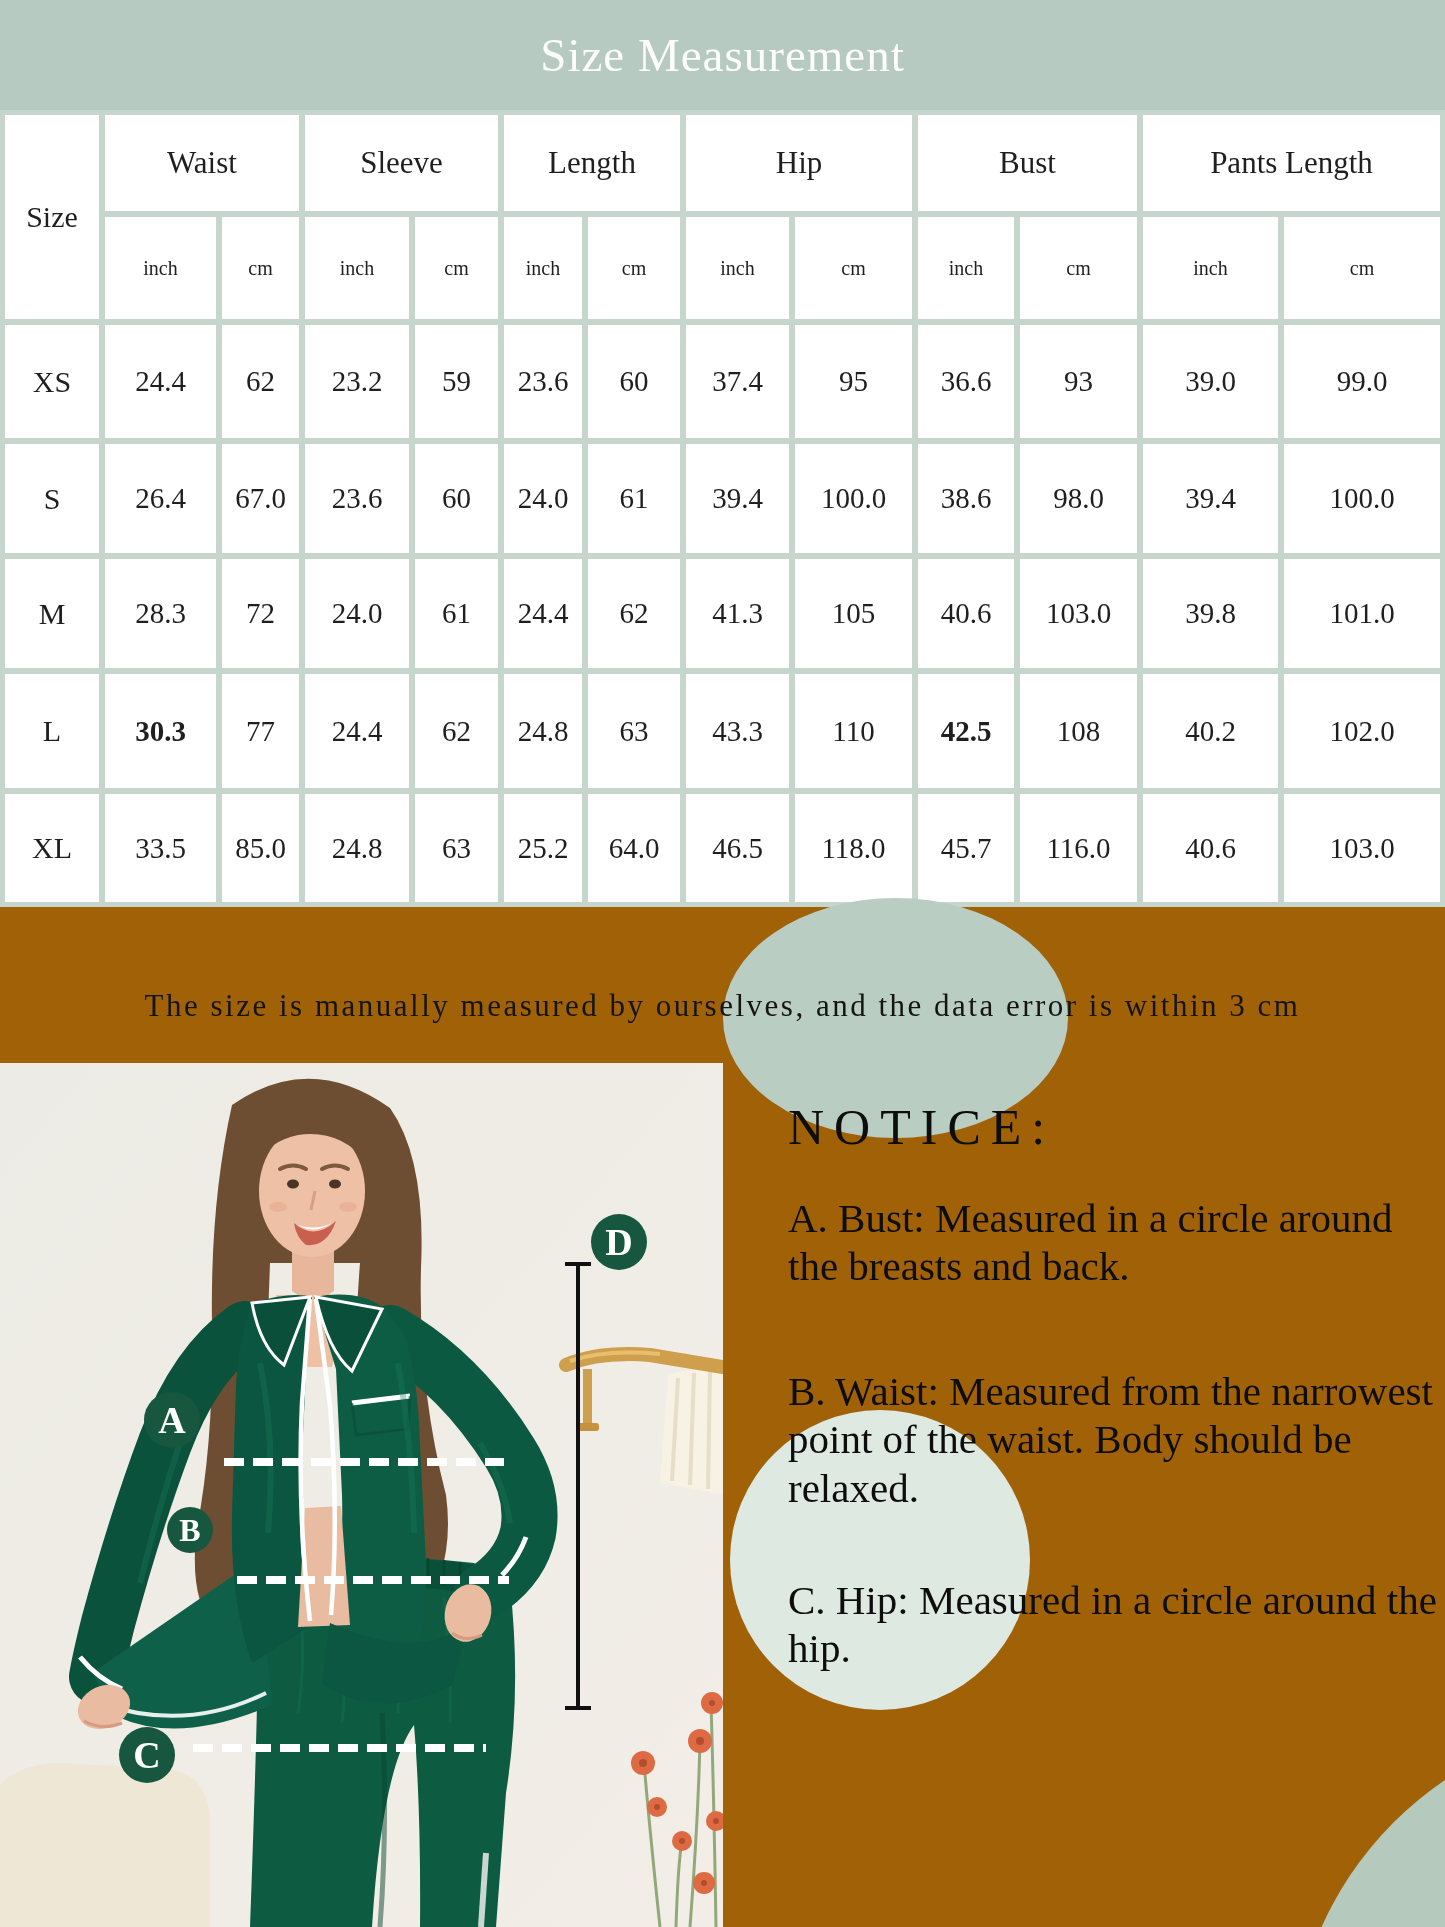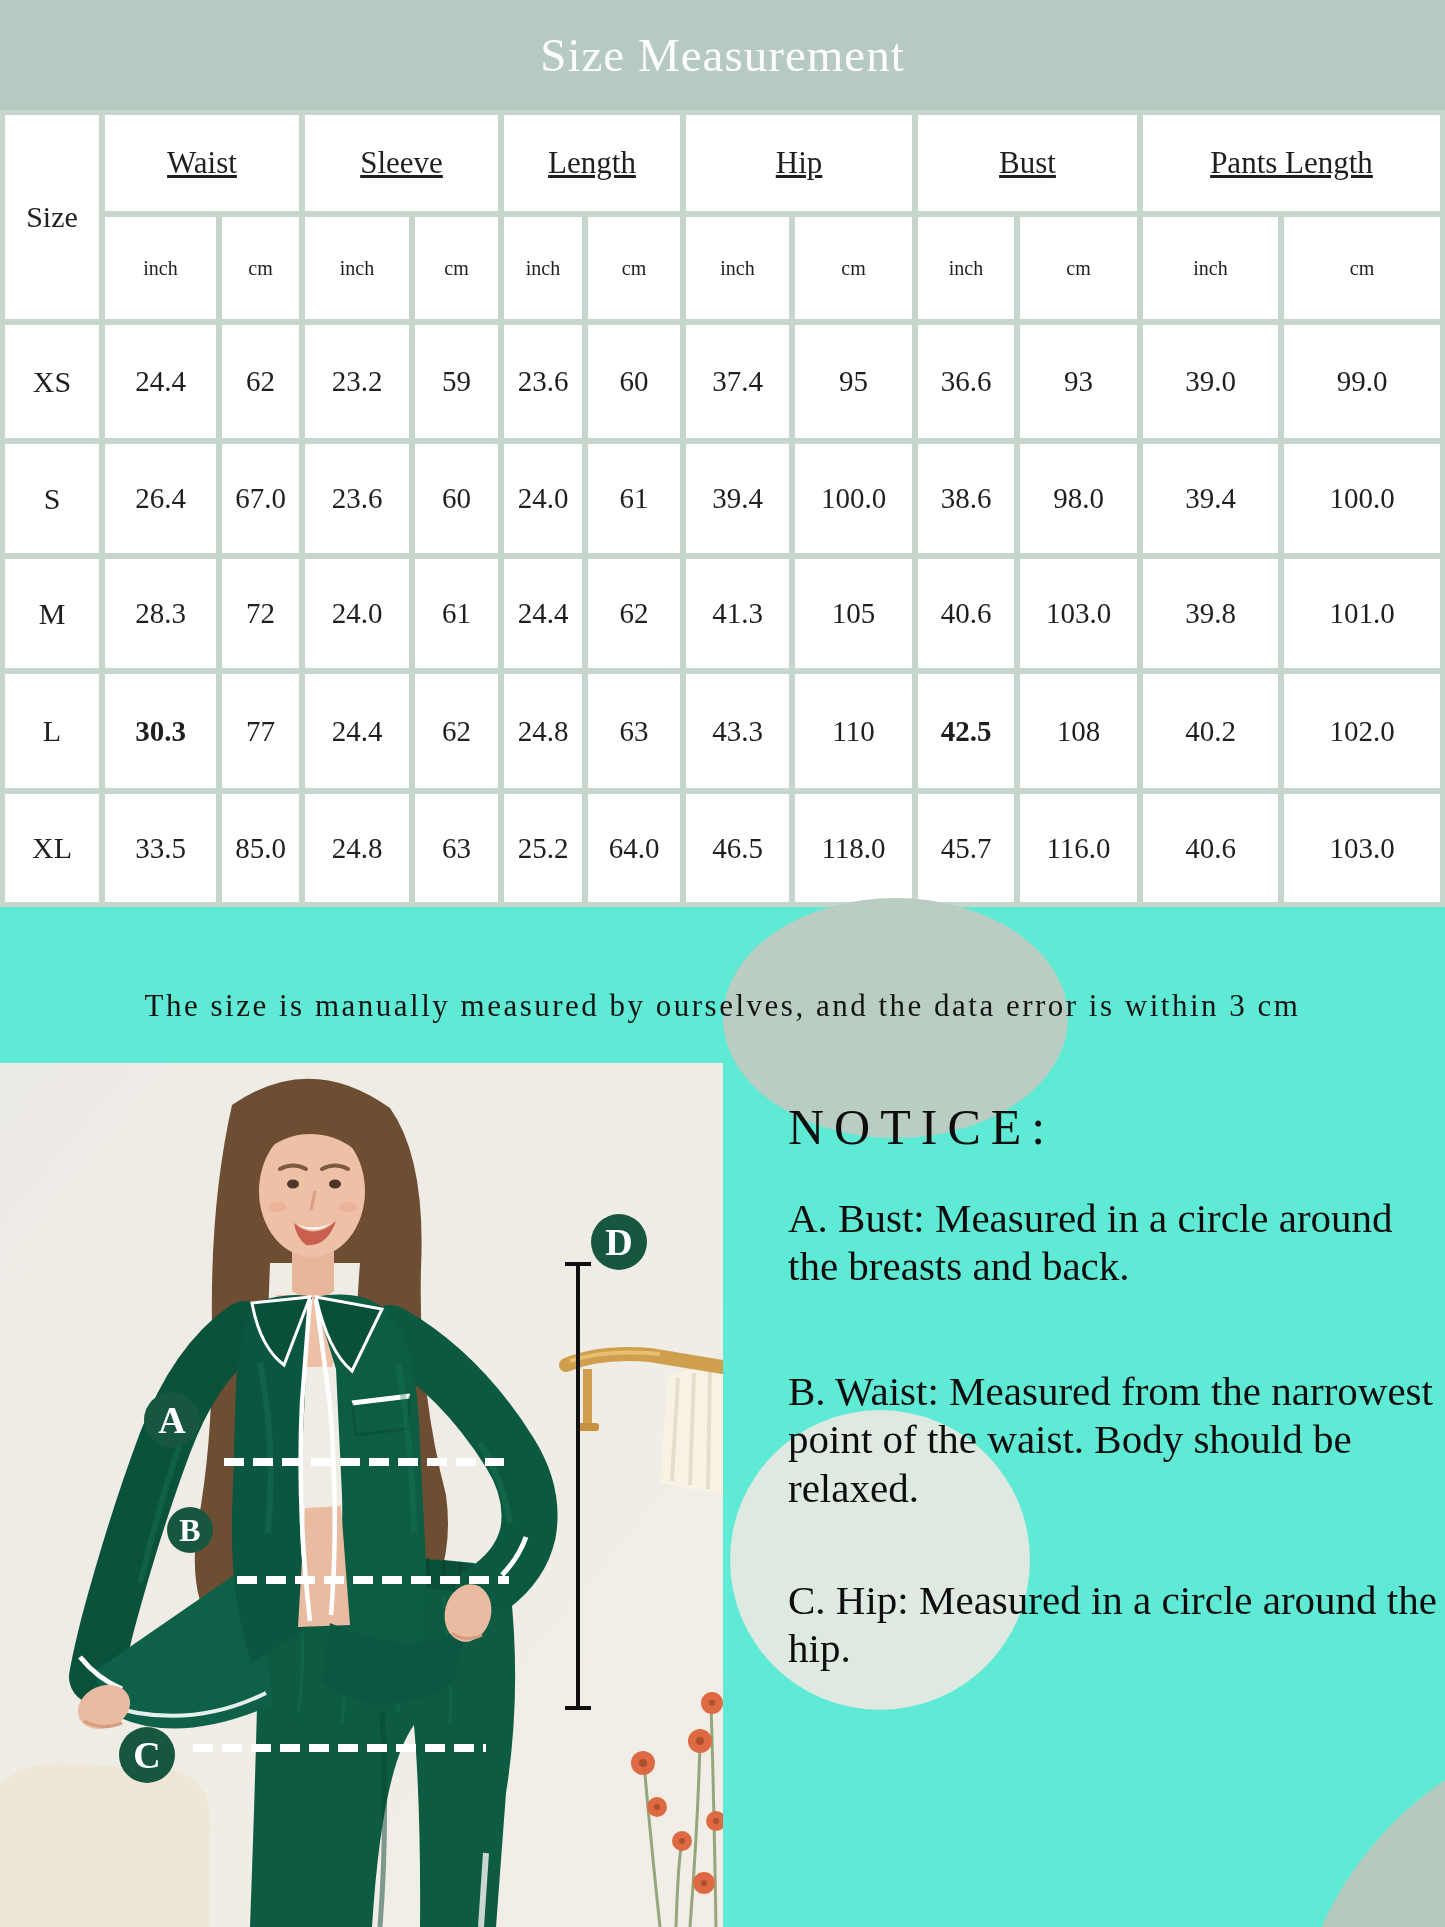--- a/index.html
+++ b/index.html
@@ -1,36 +1,36 @@
 <!DOCTYPE html>
 <html style="--band: #b7cac1; --grid: #c6d6cc; --badge: #17573f; --pajama: #0c5a41; --circle_light: #dde9e1; --circle_mid: #b9cdc2; --circle_corner: #b6c9bd; --flower: #de6a43; --gold: #cf9f4e;"><head>
 <meta charset="utf-8">
 <style>
   :root{
     --band:#b7cac1; --grid:#c6d6cc; --badge:#17573f; --pajama:#0c5a41;
     --circle_light:#dde9e1; --circle_mid:#b9cdc2; --circle_corner:#b6c9bd;
     --flower:#de6a43; --gold:#cf9f4e; --ink:#1c1c1c;
   }
   html,body{margin:0;padding:0;background:#ffffff;}
-  .page{position:relative;width:1445px;height:1927px;overflow:hidden;background:#5eead4;
+  .page{position:relative;width:1445px;height:1927px;overflow:hidden;background:#a16207;
         font-family:"Liberation Serif","DejaVu Serif",serif;color:var(--ink);}
 
   
   .title-band{position:absolute;left:0;top:0;width:1445px;height:110px;background:var(--band);
               display:flex;align-items:center;justify-content:center;}
   .title-band span{color:#fdfdfb;font-size:47px;letter-spacing:1px;}
 
   
   .size-table{position:absolute;left:0;top:110px;width:1445px;height:797px;box-sizing:border-box;
               background:var(--grid);padding:5px;display:grid;gap:6px;
               grid-template-columns:94px 111px 77px 104px 83px 78px 92px 103px 117px 96px 117px 135px 1fr;
               grid-template-rows:96px 102px 113px 109px 109px 114px 1fr;}
   .cell{background:#fff;display:flex;align-items:center;justify-content:center;
         font-size:29px;color:#1f1f1f;}
-  .cell.group{font-size:31px;text-decoration:underline;}
+  .cell.group{font-size:31px;}
   .cell.unit{font-size:20px;}
   .cell.size-name{font-size:30px;}
 
   
   .ellipse-mid{position:absolute;left:723px;top:898px;width:345px;height:240px;border-radius:50%;
                background:var(--circle_mid);z-index:0;}
   .disclaimer{position:absolute;left:0;top:988px;width:1445px;text-align:center;font-size:31px;
               letter-spacing:2.5px;z-index:1;color:#141414;}
 
   

